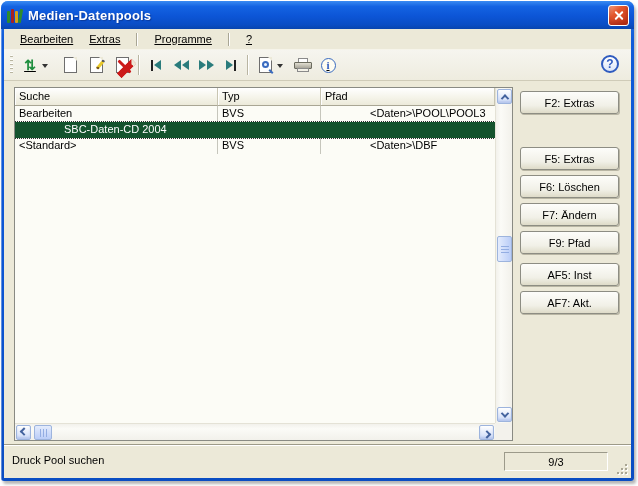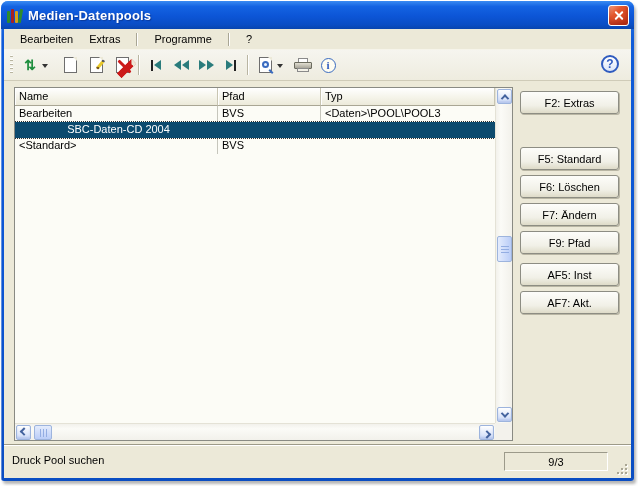--- a/index.html
+++ b/index.html
@@ -46,21 +46,21 @@
   .close-btn::before, .close-btn::after {
     content:""; position:absolute; left:9px; top:4px; width:2px; height:11px;
     background:#fff; border-radius:1px;
   }
   .close-btn::before { transform:rotate(45deg); }
   .close-btn::after  { transform:rotate(-45deg); }
 
   
   .client {
     position:absolute; left:3px; right:3px; top:28px; bottom:3px;
-    background:#ECE9D8; overflow:hidden;
+    background:#ECE9D8; overflow:hidden;text-decoration:underline;
   }
 
   
   .menubar {
     height:21px; display:flex; align-items:center; padding-left:8px;
     border-bottom:1px solid #F6F4EA;
   }
   .menu-item { padding:2px 8px; cursor:default; }
   .menu-sep {
     width:2px; height:13px; margin:0 8px;
@@ -140,22 +140,22 @@
   .list-area { position:absolute; left:0; top:0; width:480px; height:335px; overflow:hidden; }
   .thead { display:grid; grid-template-columns:203px 103px 1fr; height:18px; }
   .th {
     background:linear-gradient(180deg,#FFFFFF 0%,#F4F3E8 60%,#ECEADA 100%);
     border-bottom:1px solid #A9A694; border-right:1px solid #C8C5B2;
     box-shadow:inset 1px 1px 0 #FFFFFF;
     padding:2px 0 0 4px; cursor:default;
   }
   .trow { display:grid; grid-template-columns:203px 103px 1fr; height:16px; line-height:15px; cursor:default; }
   .td { padding-left:4px; border-right:1px solid #C6C6BC; white-space:nowrap; overflow:hidden; }
-  .td:last-child { border-right:none; }
-  .trow.selected { background:#0c4a6e; color:#fff; outline:1px dotted #303030; outline-offset:0;text-align:center; }
+  .td:last-child { border-right:none;margin-left:45px; }
+  .trow.selected { background:#14532d; color:#fff; outline:1px dotted #303030; outline-offset:0; }
   .trow.selected .td { border-right-color:#6E88C8; }
 
   
   .vscroll {
     position:absolute; right:0; top:0; width:17px; height:335px;
     background:linear-gradient(90deg,#F2F1EB,#FBFBF7 30%,#F2F1EB);
     border-left:1px solid #E4E2D6;
   }
   .hscroll {
     position:absolute; left:0; bottom:0; width:480px; height:17px;
@@ -320,35 +320,36 @@
       <span class="tb-btn" style="margin-left:3px">
         <span class="bubble-i">i</span>
       </span>
 
       <span class="help-btn">?</span>
     </div>
 
     <div class="table-box">
       <div class="list-area">
         <div class="thead">
-          <div class="th">Name</div>
+          <div class="th">Suche</div>
+          <div class="th">Typ</div>
           <div class="th">Pfad</div>
-          <div class="th">Typ</div>
         </div>
         <div class="trow">
           <div class="td">Bearbeiten</div>
           <div class="td">BVS</div>
           <div class="td">&lt;Daten&gt;\POOL\POOL3</div>
         </div>
         <div class="trow selected">
           <div class="td">SBC-Daten-CD 2004</div>
         </div>
         <div class="trow">
           <div class="td">&lt;Standard&gt;</div>
           <div class="td">BVS</div>
+          <div class="td">&lt;Daten&gt;\DBF</div>
         </div>
       </div>
 
       <div class="vscroll">
         <span class="sbtn up">
             <span class="chev u"></span>
           </span>
         <span class="vthumb"></span>
         <span class="sbtn down">
             <span class="chev d"></span>
@@ -361,21 +362,21 @@
           </span>
         <span class="hthumb"></span>
         <span class="sbtn right">
             <span class="chev r"></span>
           </span>
       </div>
       <div class="corner"></div>
     </div>
 
     <button class="fn-btn" style="top:62px">F2: Extras</button>
-    <button class="fn-btn" style="top:118px">F5: Standard</button>
+    <button class="fn-btn" style="top:118px">F5: Extras</button>
     <button class="fn-btn" style="top:146px">F6: Löschen</button>
     <button class="fn-btn" style="top:174px">F7: Ändern</button>
     <button class="fn-btn" style="top:202px">F9: Pfad</button>
     <button class="fn-btn" style="top:234px">AF5: Inst</button>
     <button class="fn-btn" style="top:262px">AF7: Akt.</button>
 
     <div class="status-sep"></div>
     <div class="statusbar">
       <span class="status-text">Druck Pool suchen</span>
       <span class="status-panel">9/3</span>

